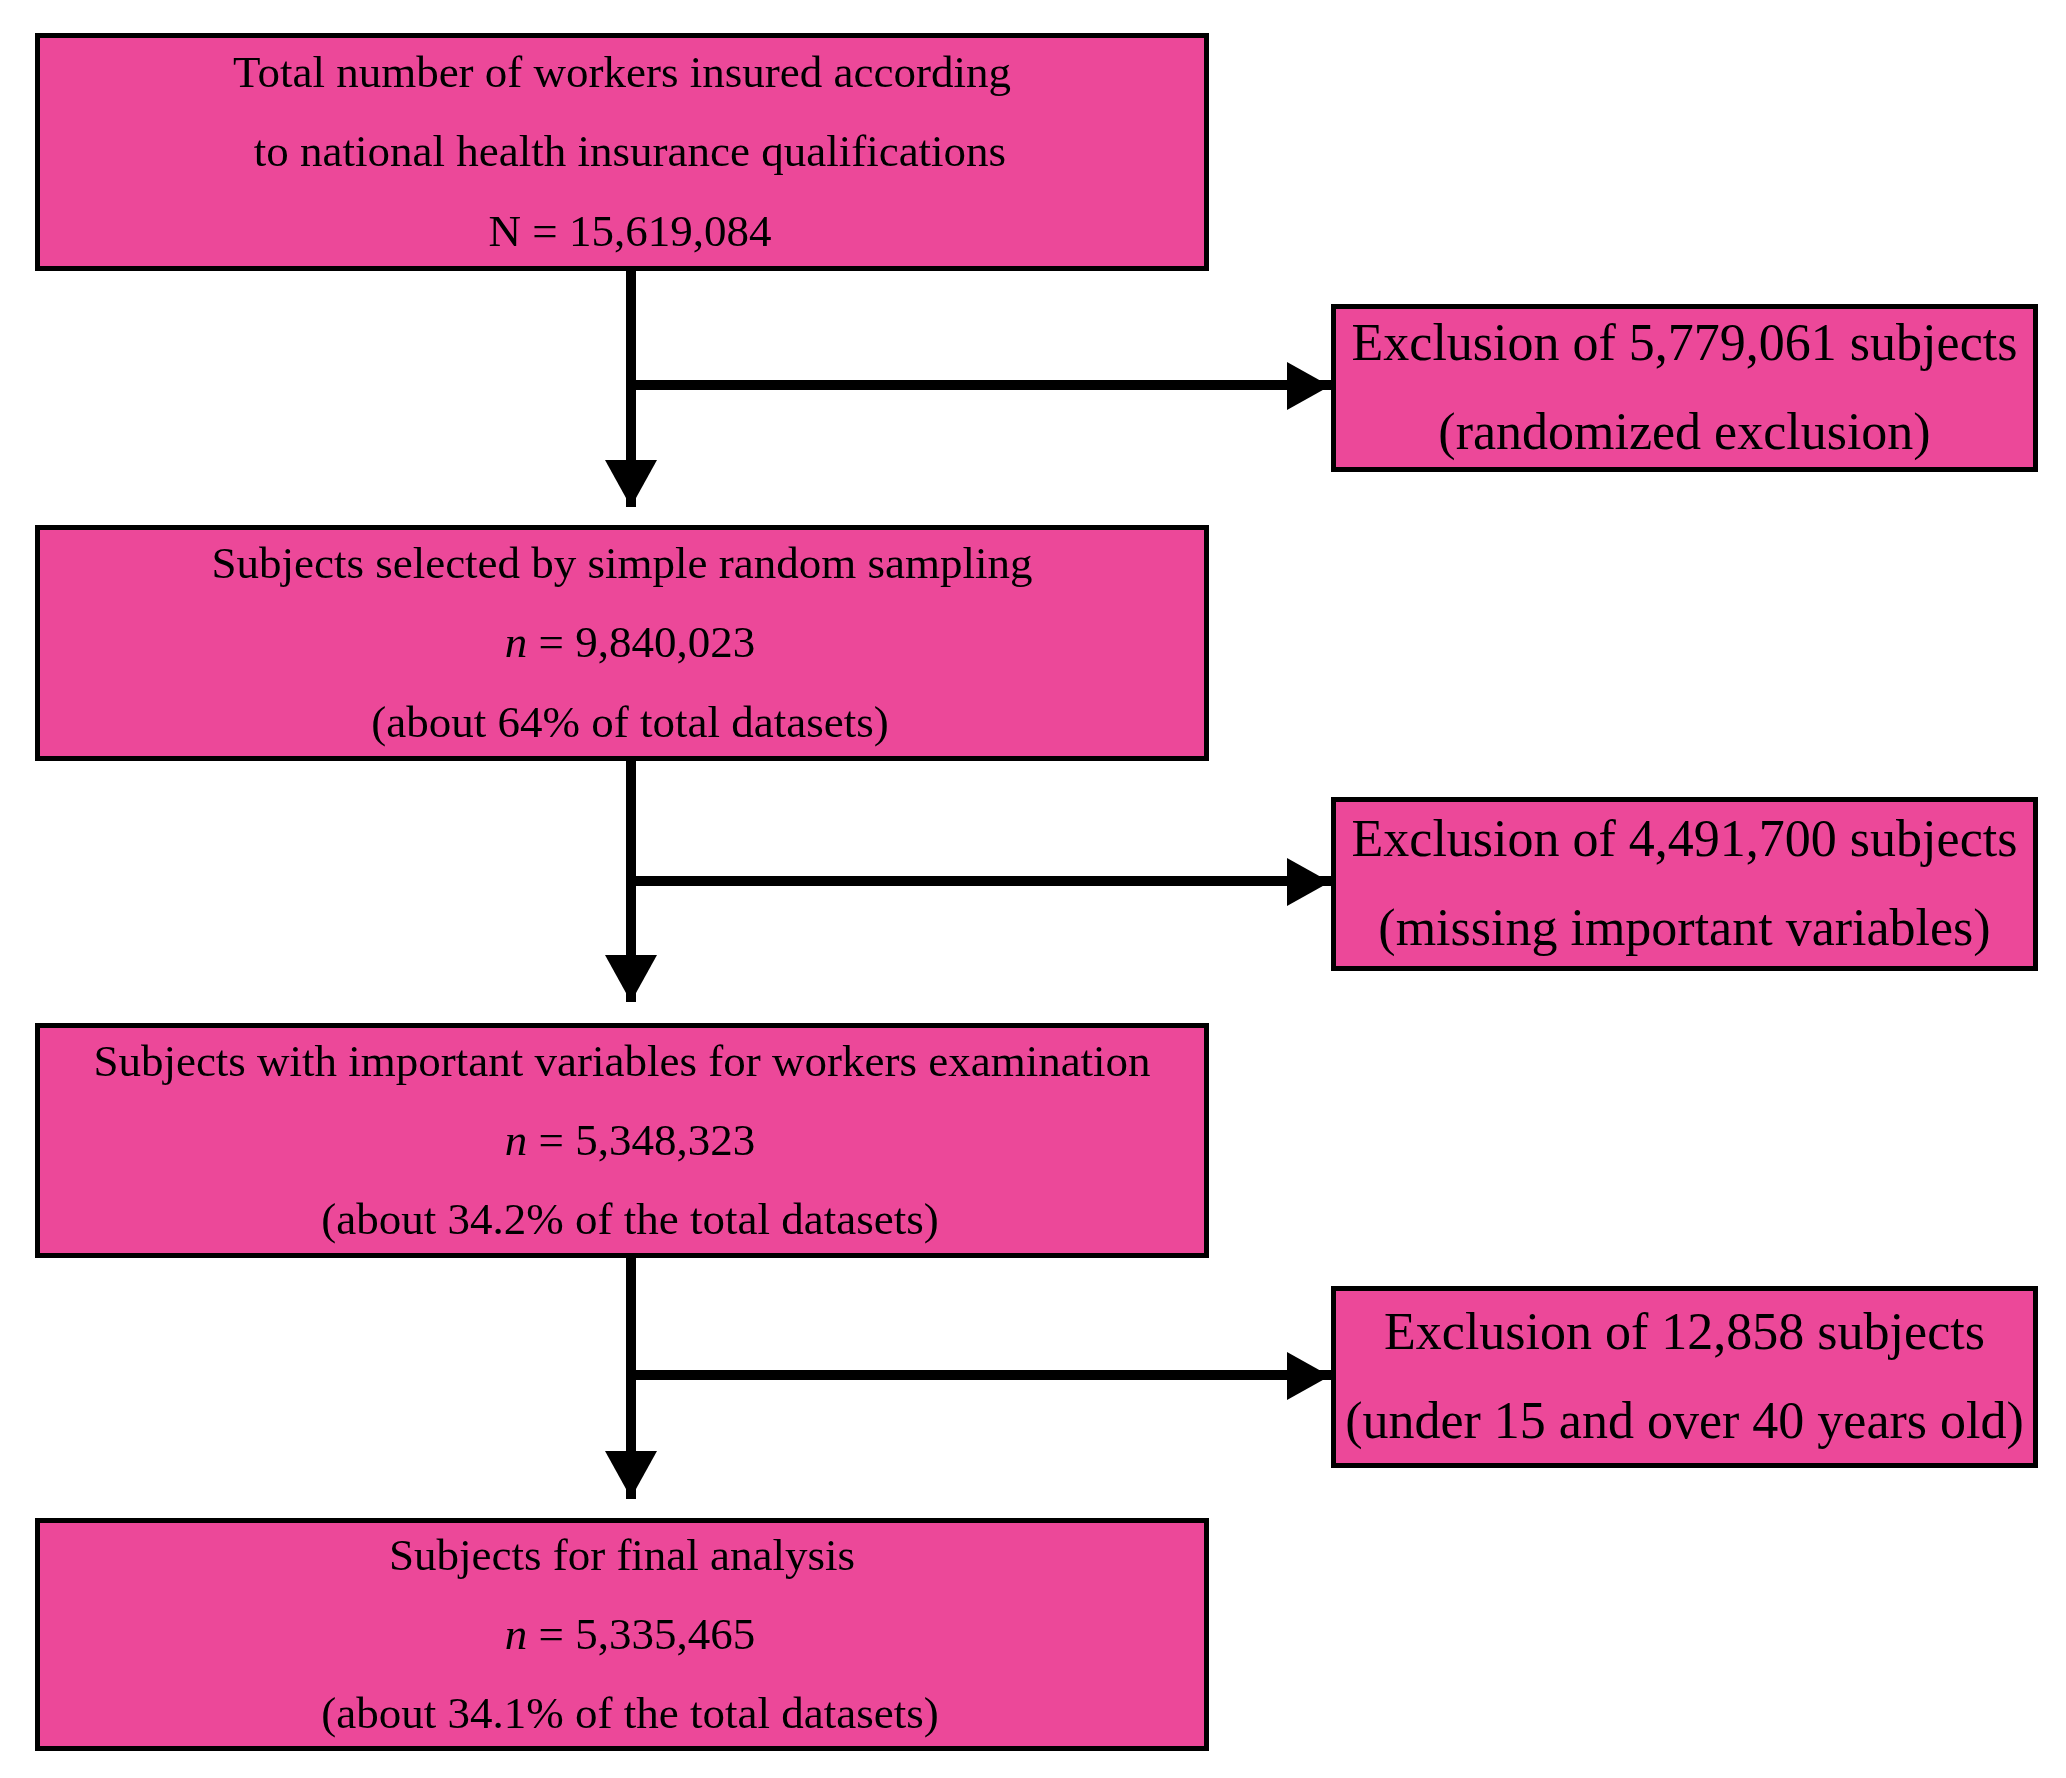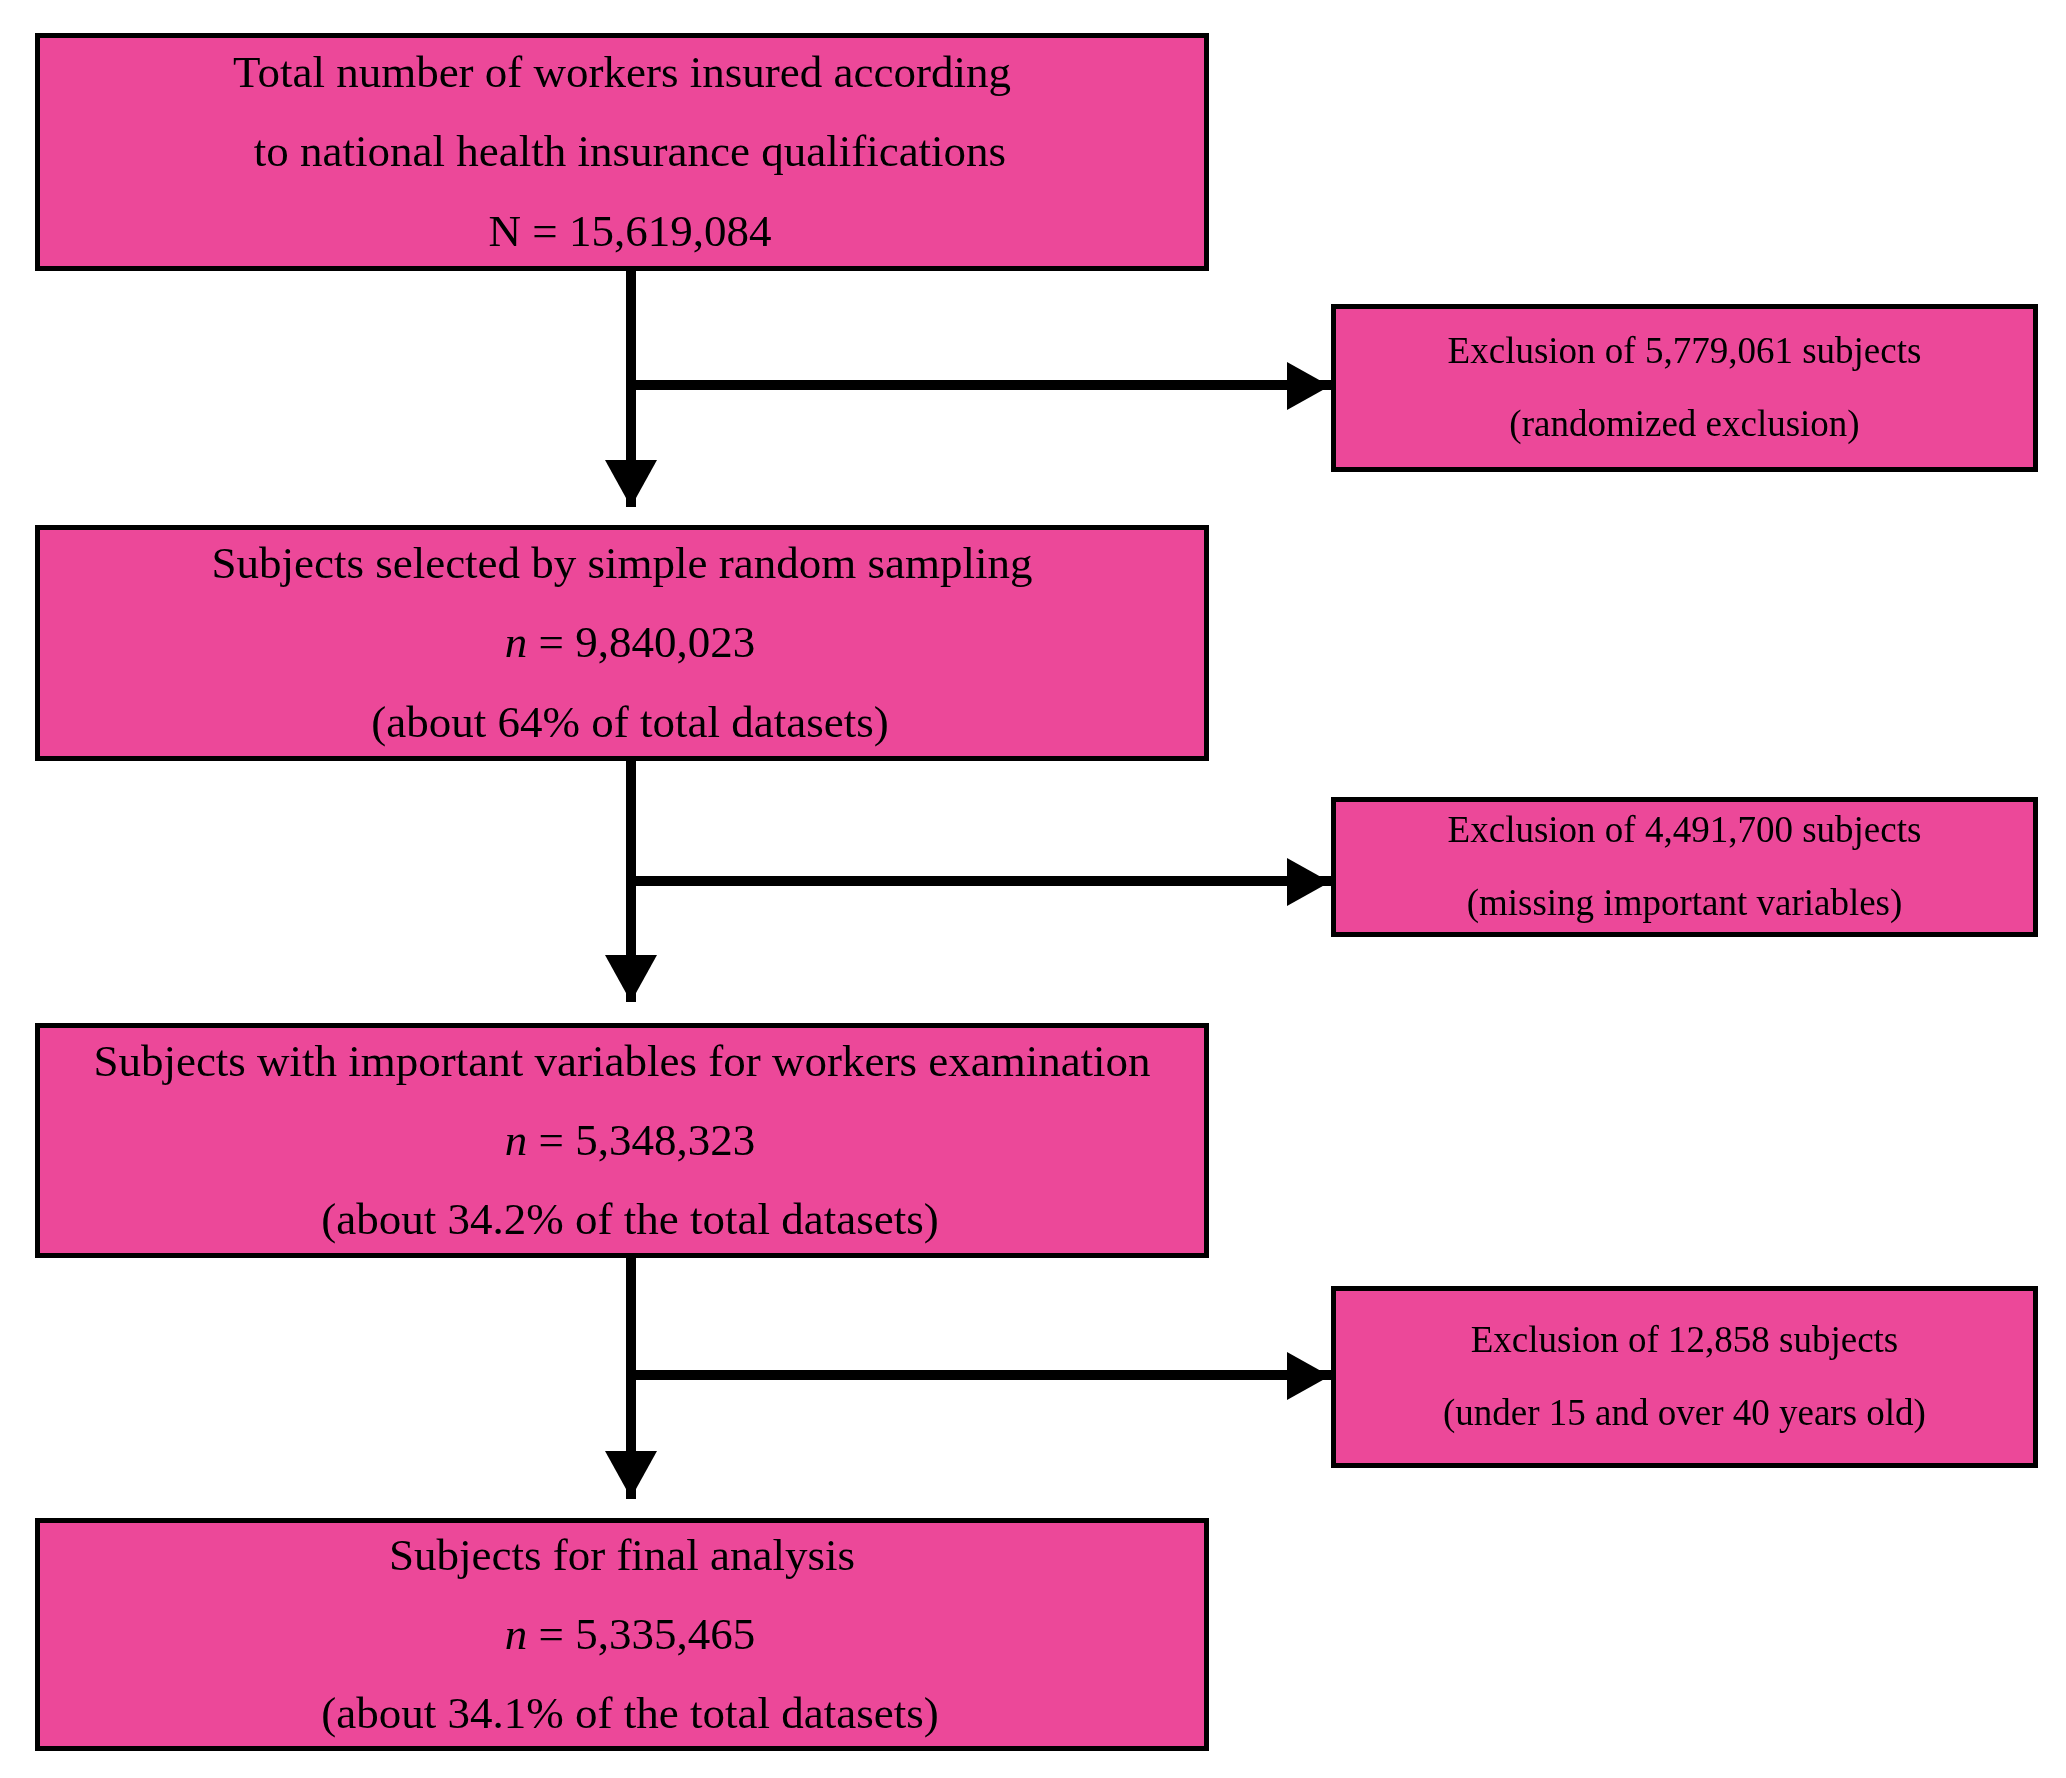--- a/index.html
+++ b/index.html
@@ -51,35 +51,35 @@
     margin-top: 32px;
     padding-left: 16px;
   }
 
   
   .excl-box {
     left: 1331px;
     width: 707px;
   }
   .excl-box .line {
-    font-size: 37px;
+    font-size: 52px;
     font-family: Liberation Serif, serif;
   }
   .excl-box .line + .line {
     margin-top: 34px;
   }
 
   
   #box-total      { top: 33px;   height: 238px; }
   #box-sampled    { top: 525px;  height: 236px; }
   #box-variables  { top: 1023px; height: 235px; }
   #box-final      { top: 1518px; height: 233px; }
 
   #box-excl-random   { top: 304px;  height: 168px; }
-  #box-excl-missing  { top: 797px; height: 140px; }
+  #box-excl-missing  { top: 797px; height: 174px; }
   #box-excl-age      { top: 1286px; height: 182px; }
 
   .ital { font-style: italic; }
 
   
   .v-stem {
     position: absolute;
     left: 626px;
     width: 10.2px;
     background: #000000;

